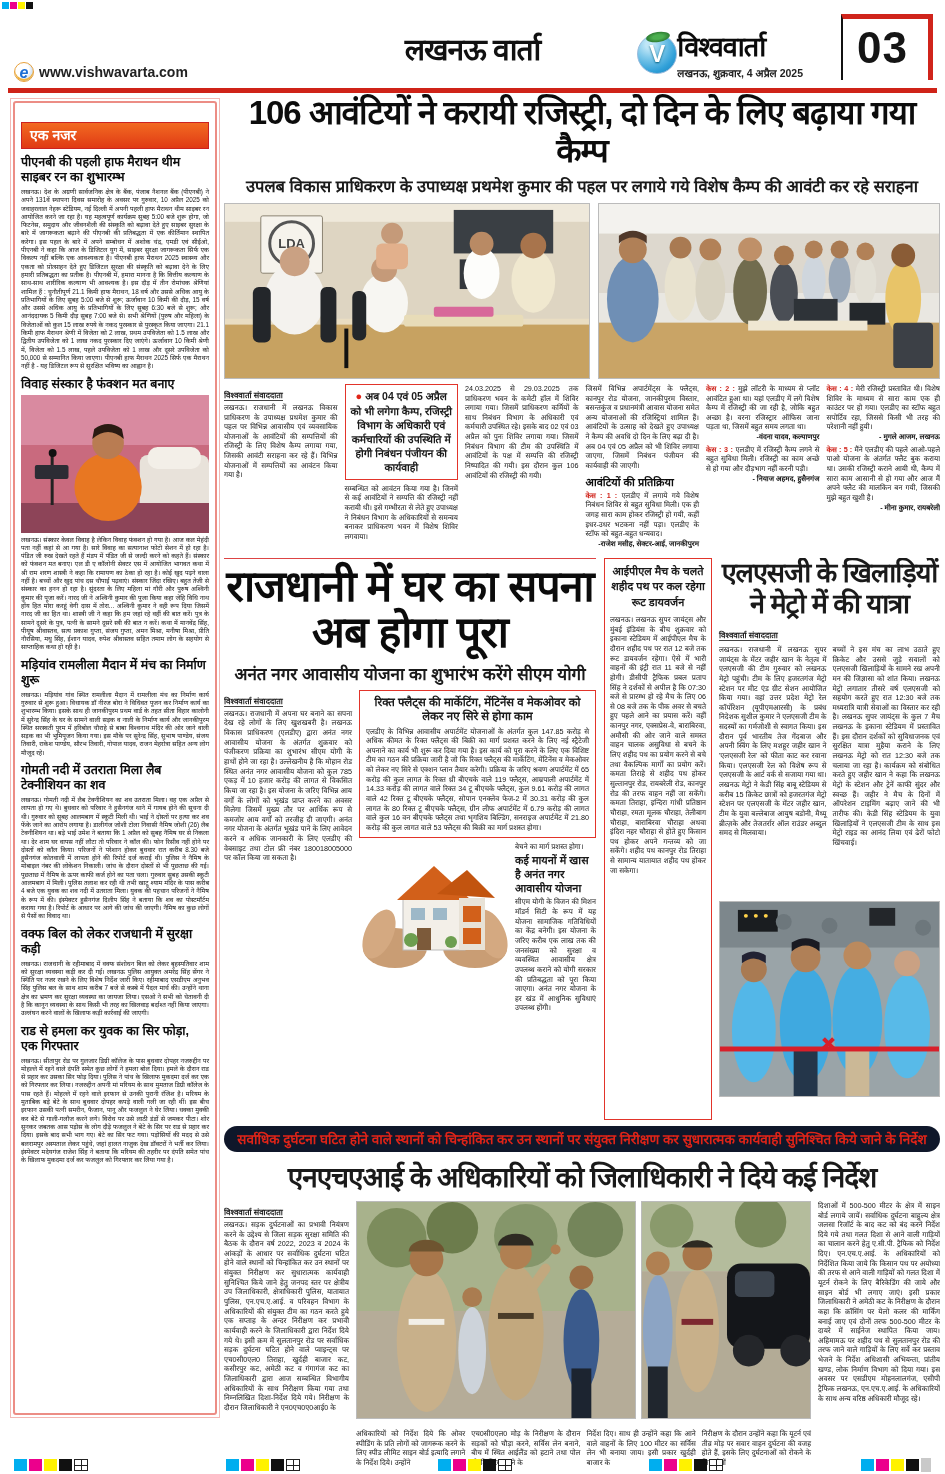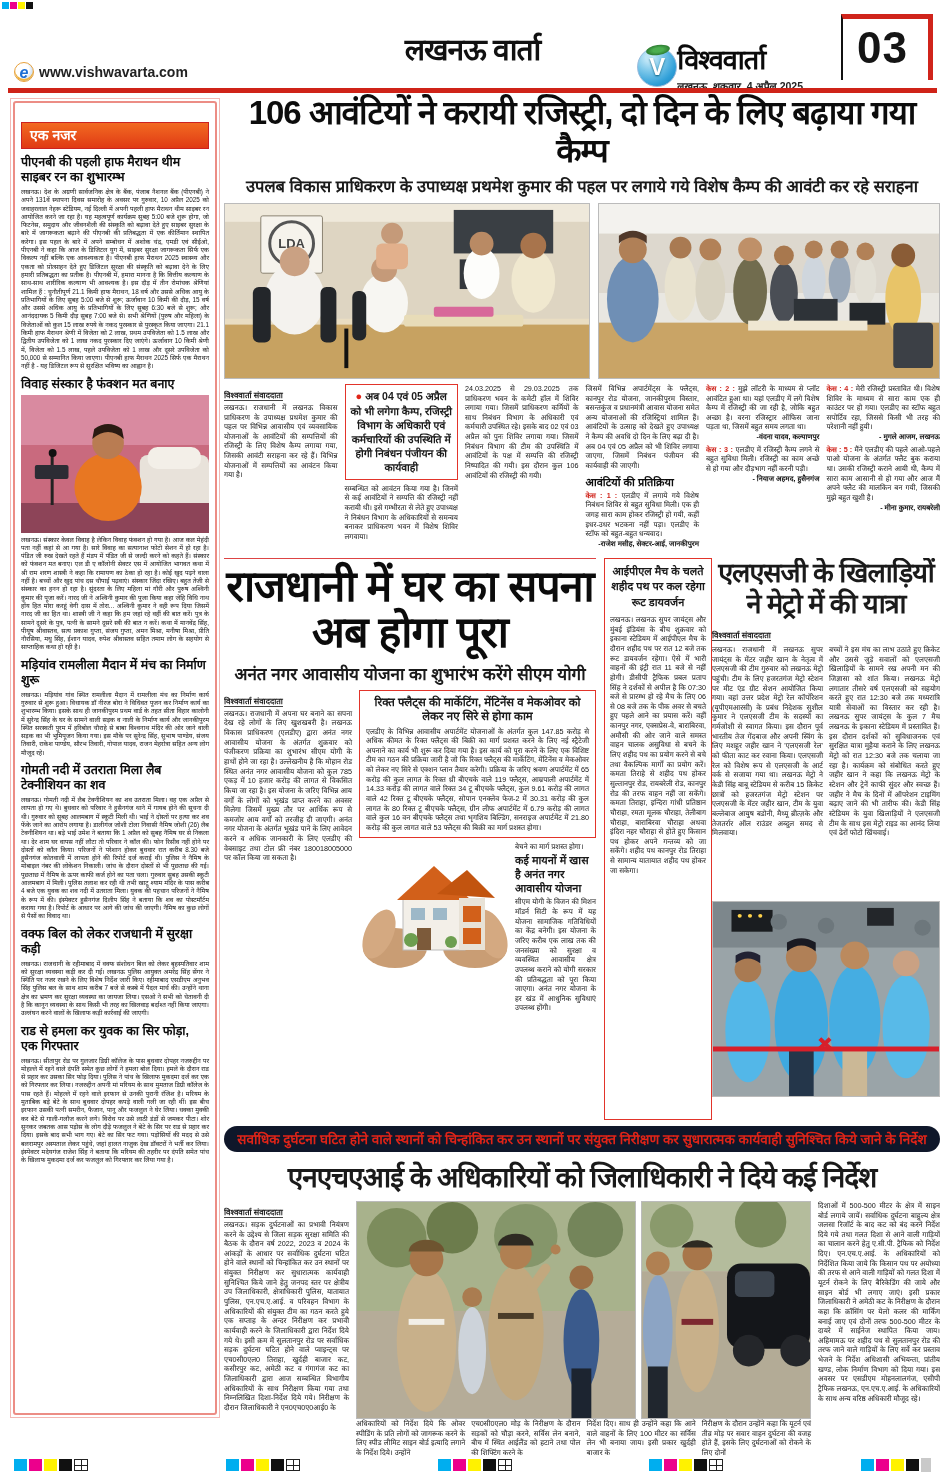--- a/index.html
+++ b/index.html
@@ -9,21 +9,21 @@
 
   
   .corner-marks { position:absolute; left:2px; top:2px; display:flex; gap:1px; }
   .corner-marks i { width:7px; height:7px; display:block; }
 
   
   .masthead { position:absolute; left:12px; top:20px; width:921px; height:64px; }
   .site-url { position:absolute; left:2px; bottom:2px; font-weight:bold; font-size:14px; color:#222; display:flex; align-items:center; gap:5px; }
   .e-icon { width:20px; height:20px; border-radius:50%; background:radial-gradient(circle at 35% 35%,#fff 45%,#dce9f7 60%,#bcd4ef); color:#1d6fd4; font-weight:bold; font-style:italic; font-size:16px; line-height:19px; text-align:center; border:1px solid #e8a13c; box-shadow:inset 0 -2px 0 #f0b23c; }
   .section-title { position:absolute; left:0; right:0; top:8px; text-align:center; font-size:30px; font-weight:bold; color:#111; letter-spacing:-1px; }
-  .brand-block { position:absolute; right:130px; top:20px; display:flex; align-items:center; }
+  .brand-block { position:absolute; right:130px; top:7px; display:flex; align-items:center; }
   .brand-logo { width:40px; height:40px; border-radius:50%; background:radial-gradient(circle at 30% 25%,#bfe6f7 10%,#7ec8ea 35%,#2f9fd8 70%,#1b7fb8); position:relative; border:1px solid #9bd; }
   .brand-logo::before { content:"V"; position:absolute; left:0; right:0; top:5px; text-align:center; color:#fff; font-weight:bold; font-size:24px; text-shadow:0 1px 2px #06607f; }
   .brand-logo::after { content:""; position:absolute; left:8px; top:-3px; width:24px; height:10px; background:radial-gradient(ellipse at center,#4caf50 30%,#2e7d32 70%); border-radius:50%; transform:rotate(-8deg); }
   .brand-name { font-size:27px; font-weight:bold; color:#0a0a0a; letter-spacing:-1px; }
   .brand-date { font-size:10.5px; font-weight:bold; color:#222; margin-top:2px; }
   .pageno-box { position:absolute; right:0; top:-6px; width:92px; height:66px; border-top:5px solid #d0241b; border-right:5px solid #d0241b; padding:4px 10px 0 14px; border-left:2px solid #111; }
   .pageno { font-size:44px; font-weight:bold; color:#151515; letter-spacing:1px; }
   .masthead-rule { position:absolute; left:8px; top:88px; width:929px; height:5px; background:#cf2318; }
 
   
@@ -59,36 +59,36 @@
   .housing-head { text-align:center; font-size:43px; font-weight:bold; color:#0b0b0b; line-height:1.08; letter-spacing:-1px; }
   .housing-sub { text-align:center; font-size:17px; font-weight:bold; margin:6px 0 5px; }
   .housing-body { display:flex; gap:7px; }
   .h-col1 { width:128px; flex:none; }
   .flats-box { border:1.5px solid #e2342a; padding:4px 6px; }
   .flats-box-head { text-align:center; font-weight:bold; font-size:11.5px; line-height:1.25; margin-bottom:3px; }
   .below-box { display:flex; gap:6px; margin-top:4px; }
   .house-svg { width:150px; height:132px; flex:none; }
   .sub2-head { font-weight:bold; font-size:11px; line-height:1.25; margin:3px 0 2px; }
 
-  .right-col { width:336px; display:flex; gap:0; }
+  .right-col { width:336px; display:flex; gap:7px; }
   .ipl-box { width:108px; flex:none; border:1.5px solid #e2342a; padding:5px 5px; }
   .ipl-head { text-align:center; font-weight:bold; font-size:11px; line-height:1.4; margin-bottom:5px; }
   .metro { flex:1; }
   .metro-head { text-align:center; font-size:27px; font-weight:bold; line-height:1.15; letter-spacing:-1px; margin-bottom:4px; }
   .metro-cols { display:flex; gap:6px; height:252px; overflow:hidden; margin-top:2px; }
   .metro-photo { width:100%; height:196px; margin-top:4px; }
 
   
   .kicker { margin-top:6px; background:#0f172a; border-radius:14px; color:#e02418; font-weight:bold; font-size:13.5px; text-align:center; padding:4px 10px; }
   .nhai-head { text-align:center; font-size:28px; font-weight:bold; letter-spacing:-1px; margin:5px 0 6px; }
   .nhai-row { display:flex; gap:7px; height:300px; overflow:hidden; }
   .nhai-c1 { width:125px; flex:none; }
   .nhai-mid { width:455px; flex:none; }
   .nhai-photos { display:flex; gap:5px; }
-  .nhai-caps { display:flex; gap:6px; margin-top:0; }
+  .nhai-caps { display:flex; gap:6px; margin-top:10px; }
   .nhai-caps .body-txt { flex:1; }
   .nhai-cr { flex:1; }
 
   
   .print-bars { position:absolute; left:0; right:0; bottom:2px; height:15px; display:flex; align-items:center; justify-content:space-between; padding:0 14px; }
   .bar-group { display:flex; gap:2px; align-items:center; }
   .bar-group i { width:13px; height:12px; display:block; }
   .regmark { width:14px; height:12px; border:1px solid #222; position:relative; display:block; background:linear-gradient(#fff,#fff); }
   .regmark::before { content:""; position:absolute; left:50%; top:0; bottom:0; width:1px; background:#222; }
   .regmark::after { content:""; position:absolute; top:50%; left:0; right:0; height:1px; background:#222; }

